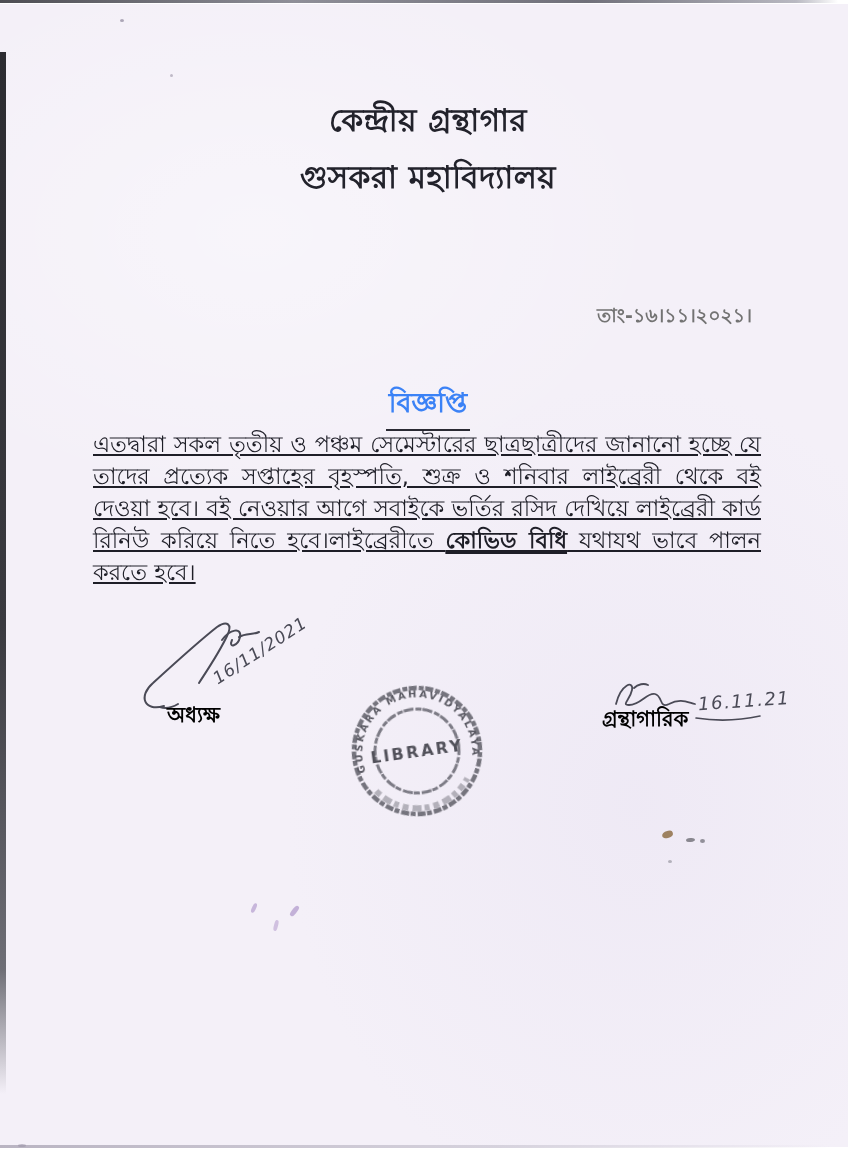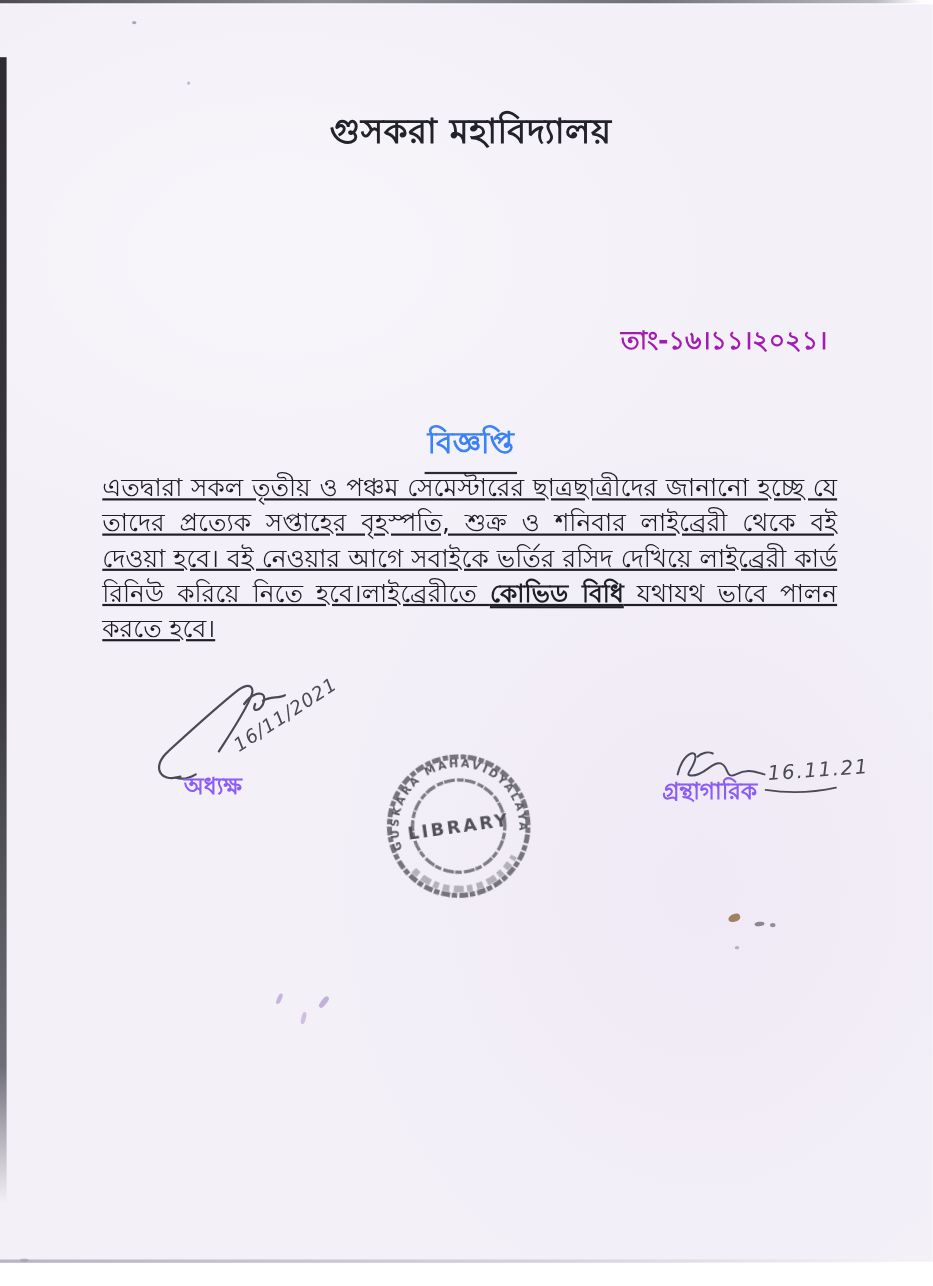--- a/index.html
+++ b/index.html
@@ -29,36 +29,36 @@
     background:linear-gradient(to bottom,#2c2c31,#3a3a40 55%,#6e6e76 88%,rgba(110,110,118,0));
   }
   .speck{position:absolute;border-radius:50%;}
   
   .header{
     position:absolute;left:8px;top:92px;width:840px;text-align:center;
     color:#22222b;
   }
   .header .h-line{font-size:31px;font-weight:700;line-height:57px;letter-spacing:.5px;}
   .date-line{
-    position:absolute;right:96px;top:291px;
-    font-size:23px;font-weight:600;color:#a21caf;
+    position:absolute;right:96px;top:301px;
+    font-size:19px;font-weight:600;color:#737373;
   }
   .notice-title-wrap{position:absolute;left:8px;top:382px;width:840px;text-align:center;}
   .notice-title{
     display:inline-block;font-size:27px;font-weight:700;color:#3b82f6;
     border-bottom:2px solid #2a2a33;padding:0 3px 2px 3px;
   }
   .notice-body{
     position:absolute;left:93px;top:428px;width:668px;
     font-size:22.5px;line-height:32px;color:#1e1e27;
     text-align:justify;margin:0;font-weight:500;text-decoration:underline;
   }
   .notice-body .hl{font-weight:800;text-decoration:underline;text-underline-offset:4px;text-decoration-thickness:2px;}
   
-  .sig-label{position:absolute;font-size:21px;font-weight:600;color:#8b5cf6;}
+  .sig-label{position:absolute;font-size:21px;font-weight:600;color:#000000;}
   .hand{
     color:#4a4a56;font-style:italic;
     font-family:"DejaVu Sans","Liberation Sans",sans-serif;
   }
   .sig-left-svg{position:absolute;left:140px;top:616px;}
   .sig-left-date{
     position:absolute;left:220px;top:668px;font-size:17px;letter-spacing:1px;
     transform:rotate(-33deg);transform-origin:left bottom;
   }
   .label-principal{left:167px;top:699px;}
@@ -80,20 +80,21 @@
 </style>
 </head>
 <body>
 
 <div class="paper"></div>
 <div class="scan-top-line"></div>
 <div class="scan-left-strip"></div>
 <div class="paper-bottom-edge"></div>
 
 <div class="header">
+  <div class="h-line">কেন্দ্রীয় গ্রন্থাগার</div>
   <div class="h-line">গুসকরা মহাবিদ্যালয়</div>
 </div>
 
 <div class="date-line">তাং-১৬।১১।২০২১।</div>
 
 <div class="notice-title-wrap">
   <span class="notice-title">বিজ্ঞপ্তি</span>
 </div>
 
 <p class="notice-body"><span>এতদ্বারা সকল তৃতীয় ও পঞ্চম সেমেস্টারের ছাত্রছাত্রীদের জানানো হচ্ছে যে তাদের প্রত্যেক সপ্তাহের বৃহস্পতি, শুক্র ও শনিবার লাইব্রেরী থেকে বই দেওয়া হবে। বই নেওয়ার আগে সবাইকে ভর্তির রসিদ দেখিয়ে লাইব্রেরী কার্ড রিনিউ করিয়ে নিতে হবে।লাইব্রেরীতে </span><span class="hl">কোভিড বিধি</span><span> যথাযথ ভাবে পালন করতে হবে।</span></p>

